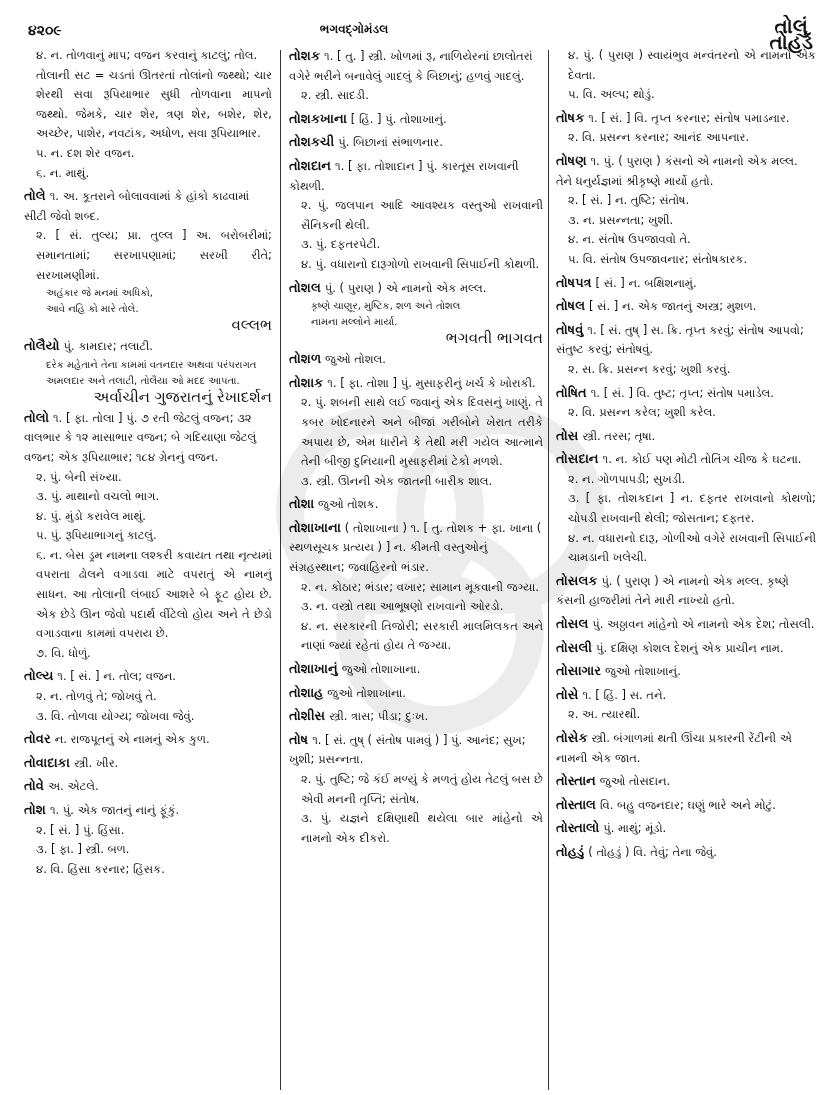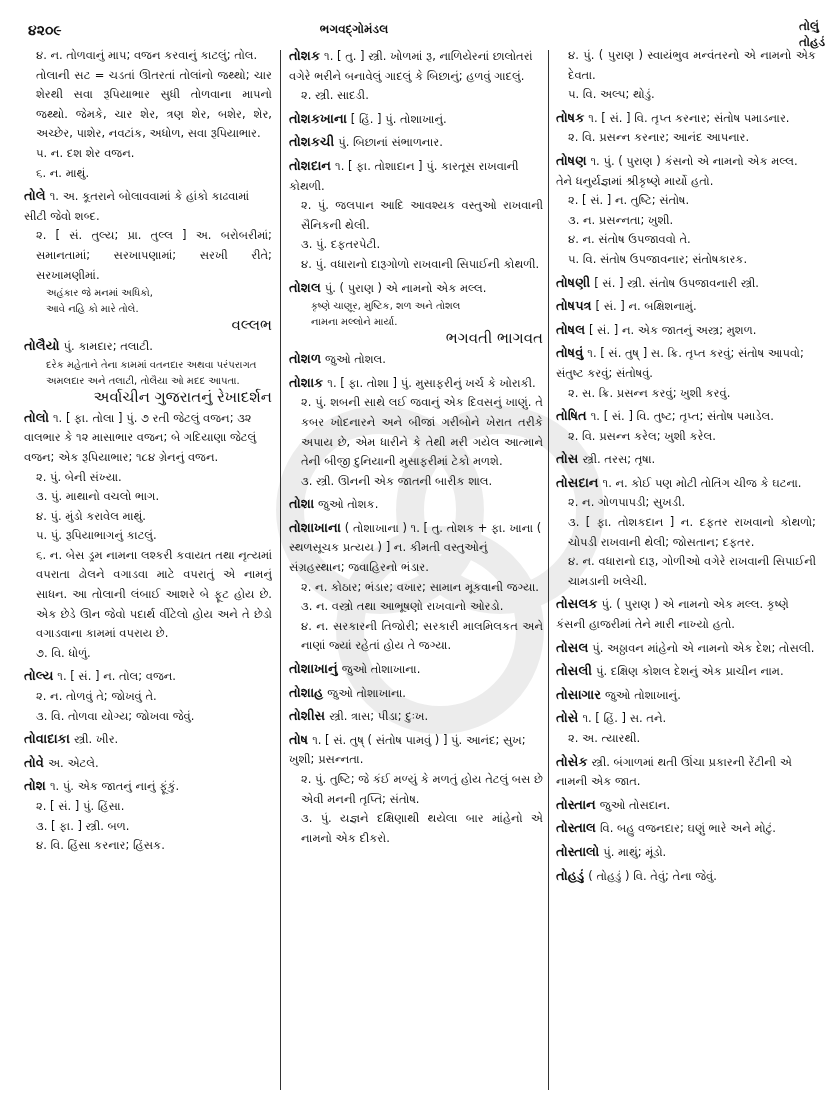--- a/index.html
+++ b/index.html
@@ -1,21 +1,21 @@
 <!DOCTYPE html>
 <html><head>
 <meta charset="utf-8">
 <style>
   html, body { margin:0; padding:0; background:#ffffff; }
   body { width:825px; height:1095px; position:relative; overflow:hidden;
          font-family:"DejaVu Sans", sans-serif; color:#111; }
   .page-header { position:absolute; top:0; left:0; width:825px; height:42px; }
   .page-number { position:absolute; left:28px; top:22px; font-size:14px; font-weight:bold; }
   .running-title { position:absolute; left:0; width:708px; top:22px; text-align:center; font-size:12px; font-weight:bold; }
-  .guide-words { position:absolute; right:0; top:18px; text-align:left; font-size:12px; font-weight:bold; line-height:16px; }
+  .guide-words { position:absolute; right:12px; top:18px; text-align:center; font-size:20px; font-weight:bold; line-height:16px; }
   .watermark { position:absolute; left:270px; top:390px; width:340px; height:360px; opacity:0.07; pointer-events:none; }
   .columns { position:absolute; top:46px; left:0; width:825px; height:1045px; }
   .col { position:absolute; top:0; height:1040px; overflow:hidden; font-size:11.5px; line-height:19.6px; }
   .col-1 { left:24px; width:248px; }
   .col-2 { left:289px; width:254px; }
   .col-3 { left:556px; width:260px; }
   .rule { position:absolute; top:50px; width:1px; background:#333; }
   .rule-1 { left:280px; height:1040px; }
   .rule-2 { left:548px; height:1040px; }
   .entry { margin:0 0 3px 0; }
@@ -60,20 +60,21 @@
           <div class="src">વલ્લભ</div>
           <div style="clear: both;"></div>
         </div></div>
       <div class="entry"><span class="headword">તોલૈયો</span><span class="sense first">પું. કામદાર; તલાટી.</span><div class="quote">
           <div>દરેક મહેતાને તેના કામમાં વતનદાર અથવા પરંપરાગત અમલદાર અને તલાટી, તોલૈયા ઓ મદદ આપતા.</div>
           <div class="src">અર્વાચીન ગુજરાતનું રેખાદર્શન</div>
           <div style="clear: both;"></div>
         </div></div>
       <div class="entry"><span class="headword">તોલો</span><span class="sense first">૧. [ ફા. તોલા ] પું. ૭ રતી જેટલું વજન; ૩૨ વાલભાર કે ૧૨ માસાભાર વજન; બે ગદિયાણા જેટલું વજન; એક રૂપિયાભાર; ૧૮૪ ગ્રેનનું વજન.</span><span class="sense">૨. પું. બેની સંખ્યા.</span><span class="sense">૩. પું. માથાનો વચલો ભાગ.</span><span class="sense">૪. પું. મુંડો કરાવેલ માથું.</span><span class="sense">૫. પું. રૂપિયાભાગનું કાટલું.</span><span class="sense">૬. ન. બેસ ડ્રમ નામના લશ્કરી કવાયત તથા નૃત્યમાં વપરાતા ઢોલને વગાડવા માટે વપરાતું એ નામનું સાધન. આ તોલાની લંબાઈ આશરે બે ફૂટ હોય છે. એક છેડે ઊન જેવો પદાર્થ વીંટેલો હોય અને તે છેડો વગાડવાના કામમાં વપરાય છે.</span><span class="sense">૭. વિ. ધોળું.</span></div>
       <div class="entry"><span class="headword">તોલ્ય</span><span class="sense first">૧. [ સં. ] ન. તોલ; વજન.</span><span class="sense">૨. ન. તોળવું તે; જોખવું તે.</span><span class="sense">૩. વિ. તોળવા યોગ્ય; જોખવા જેવું.</span></div>
+      <div class="entry"><span class="headword">તોવર</span><span class="sense first">ન. રાજપૂતનું એ નામનું એક કુળ.</span></div>
       <div class="entry"><span class="headword">તોવાદાકા</span><span class="sense first">સ્ત્રી. ખીર.</span></div>
       <div class="entry"><span class="headword">તોવે</span><span class="sense first">અ. એટલે.</span></div>
       <div class="entry"><span class="headword">તોશ</span><span class="sense first">૧. પું. એક જાતનું નાનું ફૂંકું.</span><span class="sense">૨. [ સં. ] પું. હિંસા.</span><span class="sense">૩. [ ફા. ] સ્ત્રી. બળ.</span><span class="sense">૪. વિ. હિંસા કરનાર; હિંસક.</span></div>
     </div>
   <div class="col col-2" id="col-1">
       <div class="entry"><span class="headword">તોશક</span><span class="sense first">૧. [ તુ. ] સ્ત્રી. ખોળમાં રૂ, નાળિયેરનાં છાલોતરાં વગેરે ભરીને બનાવેલું ગાદલું કે બિછાનું; હળવું ગાદલું.</span><span class="sense">૨. સ્ત્રી. સાદડી.</span></div>
       <div class="entry"><span class="headword">તોશકખાના</span><span class="sense first">[ હિં. ] પું. તોશાખાનું.</span></div>
       <div class="entry"><span class="headword">તોશકચી</span><span class="sense first">પું. બિછાનાં સંભાળનાર.</span></div>
       <div class="entry"><span class="headword">તોશદાન</span><span class="sense first">૧. [ ફા. તોશાદાન ] પું. કારતૂસ રાખવાની કોથળી.</span><span class="sense">૨. પું. જલપાન આદિ આવશ્યક વસ્તુઓ રાખવાની સૈનિકની થેલી.</span><span class="sense">૩. પું. દફતરપેટી.</span><span class="sense">૪. પું. વધારાનો દારૂગોળો રાખવાની સિપાઈની કોથળી.</span></div>
       <div class="entry"><span class="headword">તોશલ</span><span class="sense first">પું. ( પુરાણ ) એ નામનો એક મલ્લ.</span><div class="quote">
@@ -91,21 +92,20 @@
       <div class="entry"><span class="headword">તોશીસ</span><span class="sense first">સ્ત્રી. ત્રાસ; પીડા; દુઃખ.</span></div>
       <div class="entry"><span class="headword">તોષ</span><span class="sense first">૧. [ સં. તુષ્ ( સંતોષ પામવું ) ] પું. આનંદ; સુખ; ખુશી; પ્રસન્નતા.</span><span class="sense">૨. પું. તુષ્ટિ; જે કંઈ મળ્યું કે મળતું હોય તેટલું બસ છે એવી મનની તૃપ્તિ; સંતોષ.</span><span class="sense">૩. પું. યજ્ઞને દક્ષિણાથી થયેલા બાર માંહેનો એ નામનો એક દીકરો.</span></div>
     </div>
   <div class="col col-3" id="col-2">
       <div class="entry">
         <span class="sense">૪. પું. ( પુરાણ ) સ્વાયંભુવ મન્વંતરનો એ નામનો એક દેવતા.</span>
         <span class="sense">૫. વિ. અલ્પ; થોડું.</span>
       </div>
       <div class="entry"><span class="headword">તોષક</span><span class="sense first">૧. [ સં. ] વિ. તૃપ્ત કરનાર; સંતોષ પમાડનાર.</span><span class="sense">૨. વિ. પ્રસન્ન કરનાર; આનંદ આપનાર.</span></div>
       <div class="entry"><span class="headword">તોષણ</span><span class="sense first">૧. પું. ( પુરાણ ) કંસનો એ નામનો એક મલ્લ. તેને ધનુર્યજ્ઞમાં શ્રીકૃષ્ણે માર્યો હતો.</span><span class="sense">૨. [ સં. ] ન. તુષ્ટિ; સંતોષ.</span><span class="sense">૩. ન. પ્રસન્નતા; ખુશી.</span><span class="sense">૪. ન. સંતોષ ઉપજાવવો તે.</span><span class="sense">૫. વિ. સંતોષ ઉપજાવનાર; સંતોષકારક.</span></div>
-      <div class="entry"><span class="headword">તોષણી</span><span class="sense first">[ સં. ] સ્ત્રી. સંતોષ ઉપજાવનારી સ્ત્રી.</span></div>
       <div class="entry"><span class="headword">તોષપત્ર</span><span class="sense first">[ સં. ] ન. બક્ષિશનામું.</span></div>
       <div class="entry"><span class="headword">તોષલ</span><span class="sense first">[ સં. ] ન. એક જાતનું અસ્ત્ર; મુશળ.</span></div>
       <div class="entry"><span class="headword">તોષવું</span><span class="sense first">૧. [ સં. તુષ્ ] સ. ક્રિ. તૃપ્ત કરવું; સંતોષ આપવો; સંતુષ્ટ કરવું; સંતોષવું.</span><span class="sense">૨. સ. ક્રિ. પ્રસન્ન કરવું; ખુશી કરવું.</span></div>
       <div class="entry"><span class="headword">તોષિત</span><span class="sense first">૧. [ સં. ] વિ. તુષ્ટ; તૃપ્ત; સંતોષ પમાડેલ.</span><span class="sense">૨. વિ. પ્રસન્ન કરેલ; ખુશી કરેલ.</span></div>
       <div class="entry"><span class="headword">તોસ</span><span class="sense first">સ્ત્રી. તરસ; તૃષા.</span></div>
       <div class="entry"><span class="headword">તોસદાન</span><span class="sense first">૧. ન. કોઈ પણ મોટી તોતિંગ ચીજ કે ઘટના.</span><span class="sense">૨. ન. ગોળપાપડી; સુખડી.</span><span class="sense">૩. [ ફા. તોશકદાન ] ન. દફતર રાખવાનો કોથળો; ચોપડી રાખવાની થેલી; જોસતાન; દફતર.</span><span class="sense">૪. ન. વધારાનો દારૂ, ગોળીઓ વગેરે રાખવાની સિપાઈની ચામડાની ખલેચી.</span></div>
       <div class="entry"><span class="headword">તોસલક</span><span class="sense first">પું. ( પુરાણ ) એ નામનો એક મલ્લ. કૃષ્ણે કંસની હાજરીમાં તેને મારી નાખ્યો હતો.</span></div>
       <div class="entry"><span class="headword">તોસલ</span><span class="sense first">પું. અઠ્ઠાવન માંહેનો એ નામનો એક દેશ; તોસલી.</span></div>
       <div class="entry"><span class="headword">તોસલી</span><span class="sense first">પું. દક્ષિણ કોશલ દેશનું એક પ્રાચીન નામ.</span></div>
       <div class="entry"><span class="headword">તોસાગાર</span><span class="sense first">જુઓ તોશાખાનું.</span></div>

